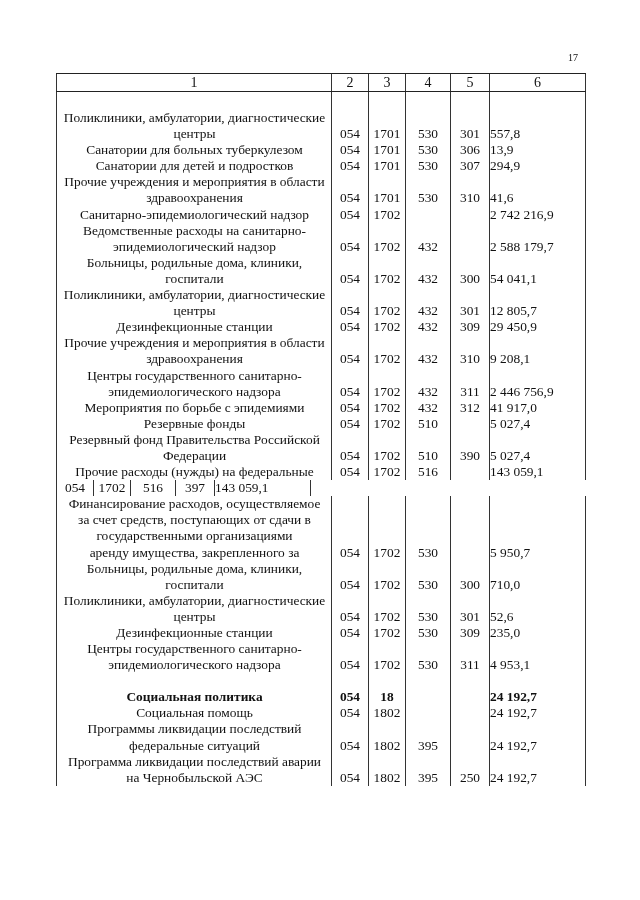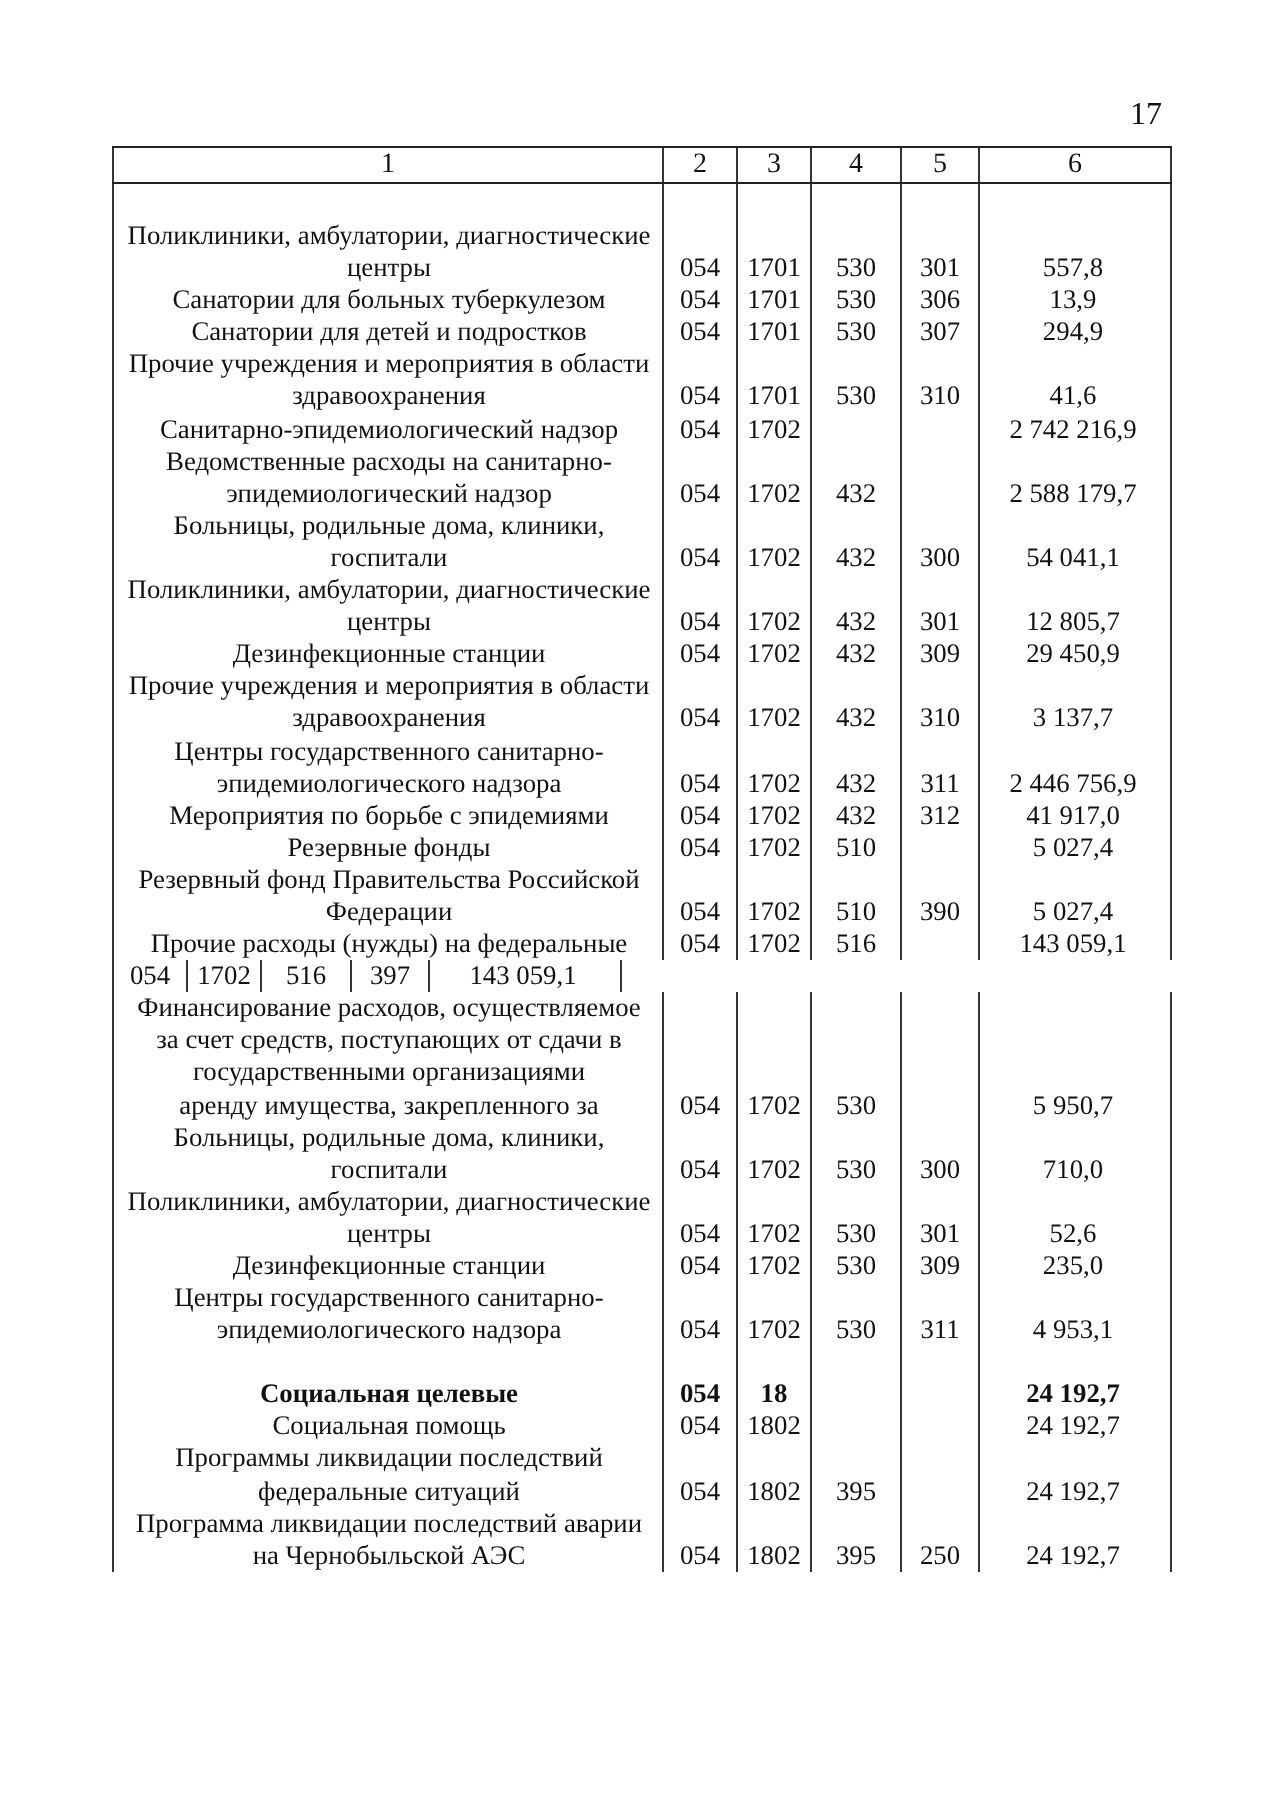--- a/index.html
+++ b/index.html
@@ -1,35 +1,35 @@
 <!DOCTYPE html>
 <html><head>
 <meta charset="utf-8">
 <style>
   html, body { margin: 0; padding: 0; background: #ffffff; }
   body { width: 640px; height: 900px; position: relative; overflow: hidden;
          font-family: "Liberation Serif", serif; color: #111; }
   .page-num { position: absolute; left: 560px; top: 50px; width: 26px; text-align: center;
-              font-size: 16px; line-height: 16px; }
+              font-size: 10px; line-height: 16px; }
   .tbl { position: absolute; left: 56px; top: 73px; width: 530px; }
   .hdr { display: flex; border-top: 1px solid #222; border-bottom: 1px solid #222;
          height: 17px; }
   .hdr .c { font-size: 14px; line-height: 17px; text-align: center; }
   .c { box-sizing: border-box; border-left: 1px solid #333; flex: none; }
   .c1 { width: 275px; }
   .c2 { width: 37px; }
   .c3 { width: 37px; }
   .c4 { width: 45px; }
   .c5 { width: 39px; }
   .c6 { width: 97px; border-right: 1px solid #333; }
   .body .row { display: flex; }
   .body .c { font-size: 13.4px; line-height: 16.1px; }
   .body .c1 { padding-left: 3px; padding-right: 2px; text-align: center; }
   .body .num { display: flex; flex-direction: column; justify-content: flex-end; text-align: center; }
-  .body .c6.num { text-align: center; padding-right: 2px; }
+  .body .c6.num { text-align: left; padding-right: 2px; }
   .spacer .c { height: 18px; }
   .spacer2 .c { height: 16px; }
   .bold .c { font-weight: bold; }
 </style>
 </head>
 <body>
 
 <div class="page-num">17</div>
 
 <div class="tbl">
@@ -246,21 +246,21 @@
         <div class="c c3 num">
           <span>1702</span>
         </div>
         <div class="c c4 num">
           <span>432</span>
         </div>
         <div class="c c5 num">
           <span>310</span>
         </div>
         <div class="c c6 num">
-          <span>3 137,7</span>
+          <span>9 208,1</span>
         </div>
       </div>
       <div class="row">
         <div class="c c1">
           <div>Центры государственного санитарно-</div>
           <div>эпидемиологического надзора</div>
         </div>
         <div class="c c2 num">
           <span>054</span>
         </div>
@@ -484,21 +484,21 @@
       <div class="row spacer2">
         <div class="c c1"></div>
         <div class="c c2"></div>
         <div class="c c3"></div>
         <div class="c c4"></div>
         <div class="c c5"></div>
         <div class="c c6"></div>
       </div>
       <div class="row bold">
         <div class="c c1">
-          <div>Социальная целевые</div>
+          <div>Социальная политика</div>
         </div>
         <div class="c c2 num">
           <span>054</span>
         </div>
         <div class="c c3 num">
           <span>18</span>
         </div>
         <div class="c c4 num">
           <span></span>
         </div>

